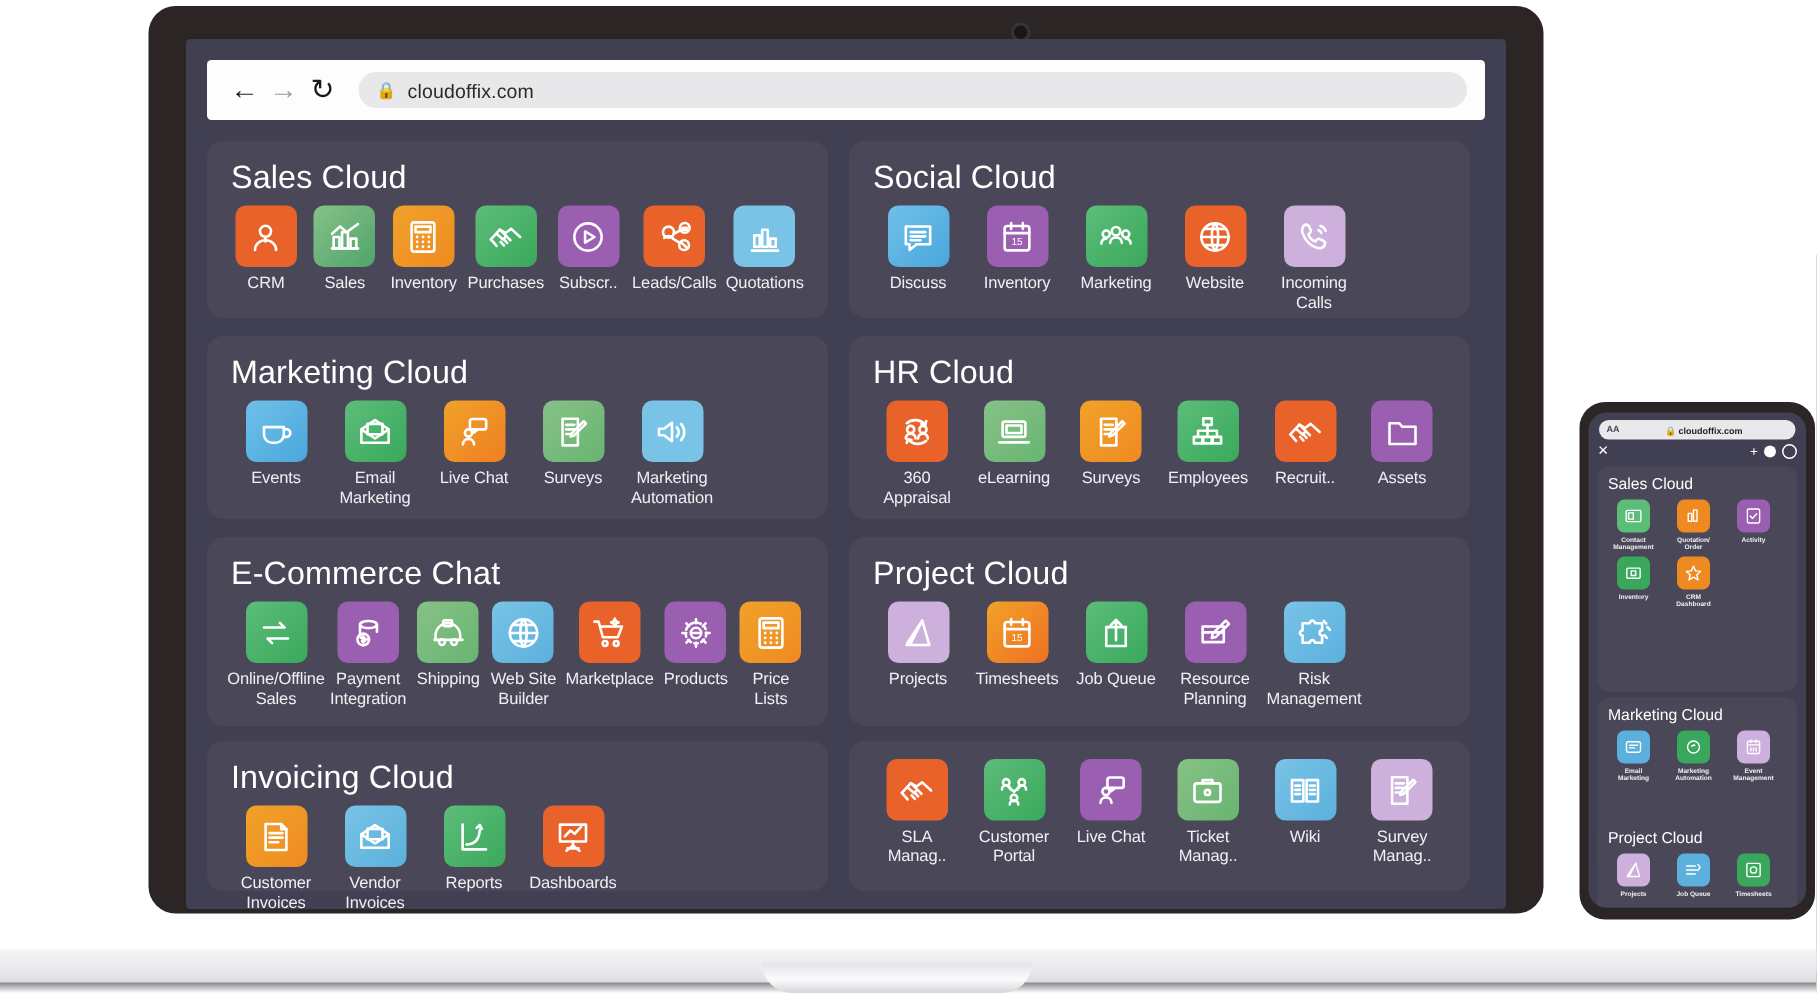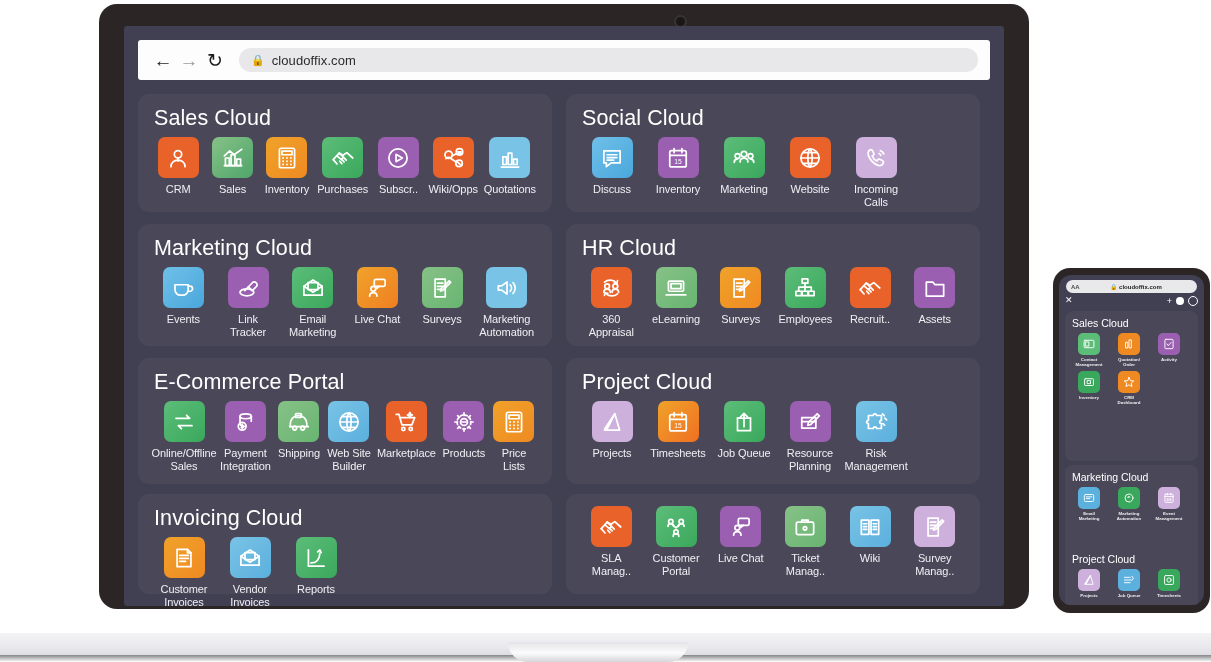--- a/index.html
+++ b/index.html
@@ -166,21 +166,21 @@
                   <svg viewBox="0 0 24 24">
                     <circle cx="8" cy="9" r="3.4" fill="none" stroke="#ffffff" stroke-width="1.6" stroke-linecap="round" stroke-linejoin="round"></circle>
                     <path d="M5.4 12.6a3.6 3.6 0 0 1 5.2 0" fill="none" stroke="#ffffff" stroke-width="1.6" stroke-linecap="round" stroke-linejoin="round"></path>
                     <circle cx="18" cy="6.4" r="3" fill="none" stroke="#ffffff" stroke-width="1.6" stroke-linecap="round" stroke-linejoin="round"></circle>
                     <path d="M16.6 6.4h2.8M16.6 7.6h2.8" fill="none" stroke="#ffffff" stroke-width="1.6" stroke-linecap="round" stroke-linejoin="round"></path>
                     <circle cx="17.6" cy="17" r="3" fill="none" stroke="#ffffff" stroke-width="1.6" stroke-linecap="round" stroke-linejoin="round"></circle>
                     <path d="M16.2 15.7l2.8 2.6" fill="none" stroke="#ffffff" stroke-width="1.6" stroke-linecap="round" stroke-linejoin="round"></path>
                     <path d="M11 10.2l4 -2.2M10.6 13l4.4 2.6" fill="none" stroke="#ffffff" stroke-width="1.6" stroke-linecap="round" stroke-linejoin="round"></path>
                   </svg>
                 </div>
-                <div class="lbl">Wiki/Opps</div>
+                <div class="lbl">Leads/Calls</div>
               </div>
               <div class="app">
                 <div class="tile" style="background: linear-gradient(135deg, rgb(121, 195, 230) 0%, rgb(121, 195, 230) 100%);">
                   <svg viewBox="0 0 24 24">
                     <rect x="5.4" y="11" width="3.4" height="7" fill="none" stroke="#ffffff" stroke-width="1.6" stroke-linecap="round" stroke-linejoin="round"></rect>
                     <rect x="10.3" y="7.5" width="3.4" height="10.5" fill="none" stroke="#ffffff" stroke-width="1.6" stroke-linecap="round" stroke-linejoin="round"></rect>
                     <rect x="15.2" y="13" width="3.4" height="5" fill="none" stroke="#ffffff" stroke-width="1.6" stroke-linecap="round" stroke-linejoin="round"></rect>
                     <path d="M4 20.4h16" fill="none" stroke="#ffffff" stroke-width="1.6" stroke-linecap="round" stroke-linejoin="round"></path>
                   </svg>
                 </div>
@@ -250,30 +250,20 @@
             <h2>Marketing Cloud</h2>
             <div class="apps">
               <div class="app">
                 <div class="tile" style="background: linear-gradient(135deg, rgb(111, 192, 232) 0%, rgb(74, 167, 220) 100%);">
                   <svg viewBox="0 0 24 24">
                     <path d="M4.6 9h12.2v4.6a5 5 0 0 1-5 5H9.6a5 5 0 0 1-5-5z" fill="none" stroke="#ffffff" stroke-width="1.6" stroke-linecap="round" stroke-linejoin="round"></path>
                     <path d="M16.8 10.2h1.6a2.4 2.4 0 0 1 0 4.8h-1.6" fill="none" stroke="#ffffff" stroke-width="1.6" stroke-linecap="round" stroke-linejoin="round"></path>
                   </svg>
                 </div>
                 <div class="lbl">Events</div>
-              </div>
-              <div class="app">
-                <div class="tile" style="background: linear-gradient(135deg, rgb(154, 95, 176) 0%, rgb(154, 95, 176) 100%);">
-                  <svg viewBox="0 0 24 24">
-                    <ellipse cx="11" cy="16" rx="6.4" ry="3.2" fill="none" stroke="#ffffff" stroke-width="1.6" stroke-linecap="round" stroke-linejoin="round"></ellipse>
-                    <path d="M9 14.4 L15.6 7.6a2.6 2.6 0 1 1 3.6 3.6l-2.6 2.6" fill="none" stroke="#ffffff" stroke-width="1.6" stroke-linecap="round" stroke-linejoin="round"></path>
-                    <path d="M12.4 11l3.4 3.4" fill="none" stroke="#ffffff" stroke-width="1.6" stroke-linecap="round" stroke-linejoin="round"></path>
-                  </svg>
-                </div>
-                <div class="lbl">Link<br>Tracker</div>
               </div>
               <div class="app">
                 <div class="tile" style="background: linear-gradient(135deg, rgb(92, 189, 121) 0%, rgb(58, 168, 92) 100%);">
                   <svg viewBox="0 0 24 24">
                     <path d="M3.6 10.4 12 4.6l8.4 5.8v8.2H3.6z" fill="none" stroke="#ffffff" stroke-width="1.6" stroke-linecap="round" stroke-linejoin="round"></path>
                     <path d="M3.6 10.4 12 16l8.4-5.6" fill="none" stroke="#ffffff" stroke-width="1.6" stroke-linecap="round" stroke-linejoin="round"></path>
                     <rect x="7.4" y="7" width="9.2" height="6.4" fill="none" stroke="#ffffff" stroke-width="1.6" stroke-linecap="round" stroke-linejoin="round"></rect>
                   </svg>
                 </div>
                 <div class="lbl">Email<br>Marketing</div>
@@ -375,21 +365,21 @@
                 <div class="tile" style="background: linear-gradient(135deg, rgb(154, 95, 176) 0%, rgb(154, 95, 176) 100%);">
                   <svg viewBox="0 0 24 24">
                     <path d="M4 6.6h6l1.8 2.2h8.2v10.6H4z" fill="none" stroke="#ffffff" stroke-width="1.6" stroke-linecap="round" stroke-linejoin="round"></path>
                   </svg>
                 </div>
                 <div class="lbl">Assets</div>
               </div>
             </div>
           </div>
           <div class="card" style="left: 0px; top: 264px; width: 414px; height: 126px;">
-            <h2>E-Commerce Portal</h2>
+            <h2>E-Commerce Chat</h2>
             <div class="apps">
               <div class="app">
                 <div class="tile" style="background: linear-gradient(135deg, rgb(92, 189, 121) 0%, rgb(58, 168, 92) 100%);">
                   <svg viewBox="0 0 24 24">
                     <path d="M4.6 8.6h12.6l-2.8-2.8" fill="none" stroke="#ffffff" stroke-width="1.6" stroke-linecap="round" stroke-linejoin="round"></path>
                     <path d="M19.4 15.4H6.8l2.8 2.8" fill="none" stroke="#ffffff" stroke-width="1.6" stroke-linecap="round" stroke-linejoin="round"></path>
                   </svg>
                 </div>
                 <div class="lbl">Online/Offline<br>Sales</div>
               </div>
@@ -549,20 +539,30 @@
               </div>
               <div class="app">
                 <div class="tile" style="background: linear-gradient(135deg, rgb(92, 189, 121) 0%, rgb(58, 168, 92) 100%);">
                   <svg viewBox="0 0 24 24">
                     <path d="M5 4.4v15.2h14.4" fill="none" stroke="#ffffff" stroke-width="1.6" stroke-linecap="round" stroke-linejoin="round"></path>
                     <path d="M7.4 16.6c5.2 0 7.8-3.6 8.2-9" fill="none" stroke="#ffffff" stroke-width="1.6" stroke-linecap="round" stroke-linejoin="round"></path>
                     <path d="M13.6 6.4l2-1.8 1.2 2.4" fill="none" stroke="#ffffff" stroke-width="1.6" stroke-linecap="round" stroke-linejoin="round"></path>
                   </svg>
                 </div>
                 <div class="lbl">Reports</div>
+              </div>
+              <div class="app">
+                <div class="tile" style="background: linear-gradient(135deg, rgb(232, 98, 42) 0%, rgb(232, 98, 42) 100%);">
+                  <svg viewBox="0 0 24 24">
+                    <rect x="4" y="4.4" width="16" height="10.4" fill="none" stroke="#ffffff" stroke-width="1.6" stroke-linecap="round" stroke-linejoin="round"></rect>
+                    <path d="M7 11.6 L10.4 8 L13 10 L17 5.8" fill="none" stroke="#ffffff" stroke-width="1.6" stroke-linecap="round" stroke-linejoin="round"></path>
+                    <path d="M12 14.8v2.4M12 17.2 L8 20.4M12 17.2 L16 20.4M8.6 19h6.8" fill="none" stroke="#ffffff" stroke-width="1.6" stroke-linecap="round" stroke-linejoin="round"></path>
+                  </svg>
+                </div>
+                <div class="lbl">Dashboards</div>
               </div>
             </div>
           </div>
           <div class="card" style="left: 428px; top: 400px; width: 414px; height: 100px;">
             <div class="apps">
               <div class="app">
                 <div class="tile" style="background: linear-gradient(135deg, rgb(232, 98, 42) 0%, rgb(232, 98, 42) 100%);">
                   <svg viewBox="0 0 24 24">
                     <path d="M3 13.5 L8.5 7.5 L12 9.5 L15.5 7 L21 12" fill="none" stroke="#ffffff" stroke-width="1.6" stroke-linecap="round" stroke-linejoin="round"></path>
                     <path d="M8.5 7.5 L12.5 11.5 L10.5 13.5 L7 10.5" fill="none" stroke="#ffffff" stroke-width="1.6" stroke-linecap="round" stroke-linejoin="round"></path>

